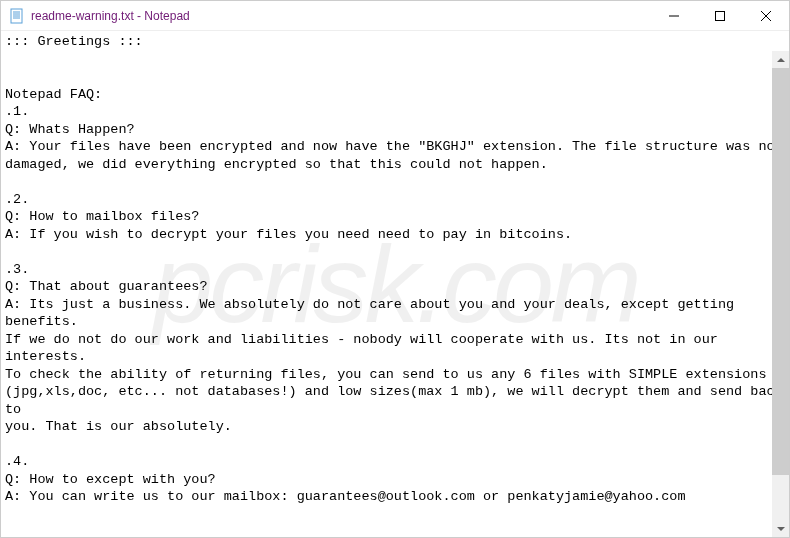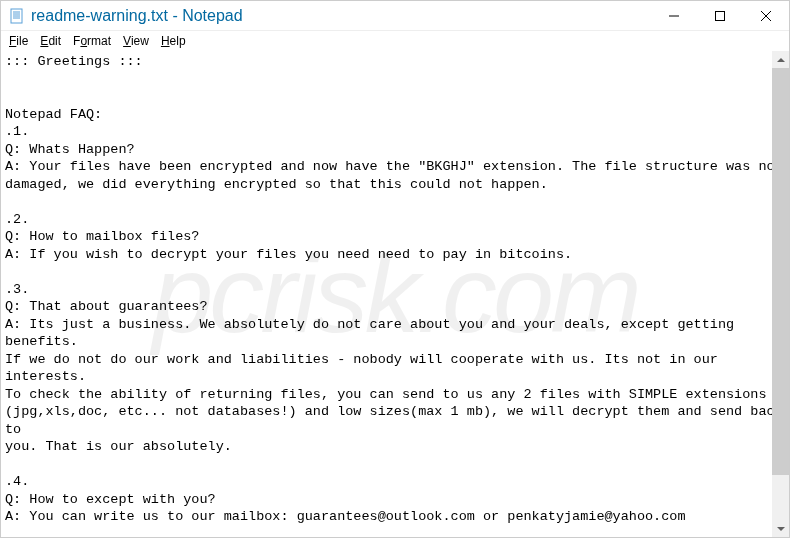--- a/index.html
+++ b/index.html
@@ -29,22 +29,22 @@
     .titlebar-icon {
       width: 16px;
       height: 16px;
       margin: 0 6px 0 8px;
       display: flex;
       align-items: center;
       justify-content: center;
     }
     .titlebar-title {
       flex: 1;
-      font-size: 16px;
-      color: #0369a1;
+      font-size: 12px;
+      color: #701a75;
     }
     .win-controls {
       display: flex;
       height: 100%;
     }
     .win-btn {
       width: 46px;
       height: 100%;
       display: flex;
       align-items: center;
@@ -150,46 +150,39 @@
       </div>
       <div class="win-btn close">
         <svg width="10" height="10">
             <line x1="0" y1="0" x2="10" y2="10" stroke="#000" stroke-width="1"></line>
             <line x1="10" y1="0" x2="0" y2="10" stroke="#000" stroke-width="1"></line>
           </svg>
       </div>
     </div>
   </div>
 
-  <div class="menubar">
-    <span class="menu-item"><span class="ul">F</span><span>ile</span></span>
-    <span class="menu-item"><span class="ul">E</span><span>dit</span></span>
-    <span class="menu-item">F<span class="ul">o</span><span>rmat</span></span>
-    <span class="menu-item"><span class="ul">V</span><span>iew</span></span>
-    <span class="menu-item"><span class="ul">H</span><span>elp</span></span>
-  </div>
 
   <div class="content"><span class="watermark">pcrisk.com</span><span>::: Greetings :::</span>
 <span></span>
 <span></span>
 <span>Notepad FAQ:</span>
 <span>.1.</span>
 <span>Q: Whats Happen?</span>
 <span>A: Your files have been encrypted and now have the "BKGHJ" extension. The file structure was not</span>
 <span>damaged, we did everything encrypted so that this could not happen.</span>
 <span></span>
 <span>.2.</span>
 <span>Q: How to mailbox files?</span>
 <span>A: If you wish to decrypt your files you need need to pay in bitcoins.</span>
 <span></span>
 <span>.3.</span>
 <span>Q: That about guarantees?</span>
 <span>A: Its just a business. We absolutely do not care about you and your deals, except getting benefits.</span>
 <span>If we do not do our work and liabilities - nobody will cooperate with us. Its not in our interests.</span>
-<span>To check the ability of returning files, you can send to us any 2 files with SIMPLE extensions</span>
+<span>To check the ability of returning files, you can send to us any 6 files with SIMPLE extensions</span>
 <span>(jpg,xls,doc, etc... not databases!) and low sizes(max 1 mb), we will decrypt them and send back to</span>
 <span>you. That is our absolutely.</span>
 <span></span>
 <span>.4.</span>
 <span>Q: How to except with you?</span>
 <span>A: You can write us to our mailbox: guarantees@outlook.com or penkatyjamie@yahoo.com</span>
 <span></span>
 
 
 

